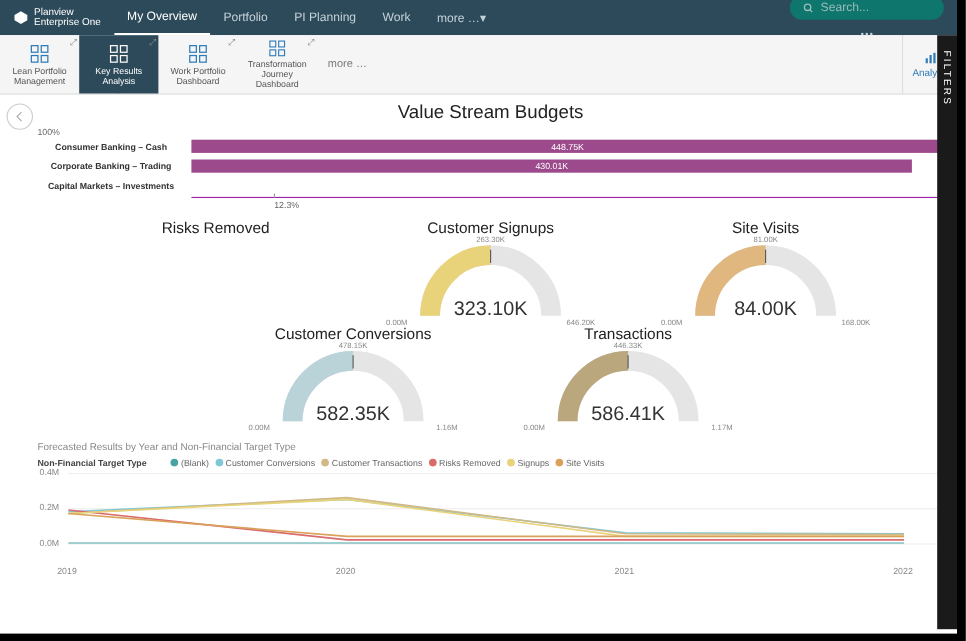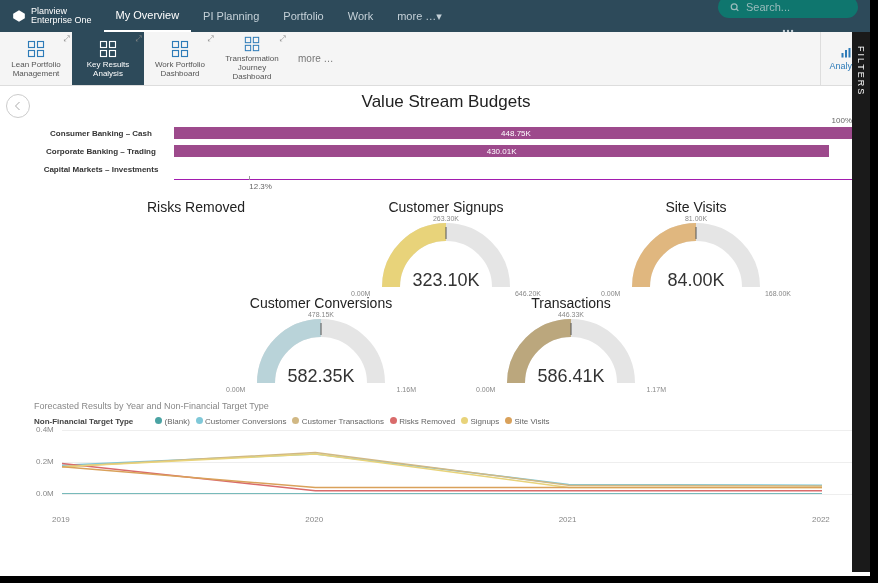--- a/index.html
+++ b/index.html
@@ -32,21 +32,21 @@
 .ribbon-analyze { margin-left:auto; width:50px; display:flex; flex-direction:column; align-items:center; justify-content:center; font-size:9px; color:#2d7bb8; cursor:pointer; gap:2px; border-left:1px solid #ddd; }
 
 
 .content { position:relative; height:488px; overflow:hidden; padding:6px 12px 6px 34px; }
 .back-btn { position:absolute; left:6px; top:8px; width:24px; height:24px; border:1px solid #ccc; border-radius:50%; display:flex; align-items:center; justify-content:center; cursor:pointer; color:#888; }
 
 .section-title { text-align:center; font-size:17px; font-weight:400; color:#222; }
 
 
 .budget { margin-top:4px; }
-.scale-top { font-size:8px; color:#666; text-align:right; padding-right:6px; }
+.scale-top { font-size:8px; color:#666; padding-right:6px; }
 .brow { display:flex; align-items:center; height:16px; margin-bottom:2px; }
 .blbl { width:140px; text-align:center; font-size:8px; color:#333; padding-right:6px; font-weight:600; }
 .btrack { flex:1; position:relative; height:12px; }
 .bbar { position:absolute; left:0; top:0; height:100%; background:#9d4a8c; display:flex; align-items:center; justify-content:center; color:#fff; font-size:8px; }
 .scale-bot { margin-left:140px; border-top:1px solid #a21caf; position:relative; height:14px; }
 .scale-bot span { position:absolute; font-size:8px; color:#666; top:2px; }
 
 
 .gauges { display:flex; flex-wrap:wrap; justify-content:center; gap:0 40px; margin-top:6px; }
 .gauge { width:210px; text-align:center; }
@@ -83,22 +83,22 @@
       <svg viewBox="0 0 24 24" fill="#fff">
           <path d="M12 2L2 8v8l10 6 10-6V8L12 2z"></path>
         </svg>
       <div class="logo-text">
           <div>Planview</div>
           <div>Enterprise One</div>
         </div>
     </div>
     <div class="nav-tabs" id="nav-tabs">
         <div class="nav-tab active">My Overview</div>
+        <div class="nav-tab">Portfolio</div>
         <div class="nav-tab">PI Planning</div>
-        <div class="nav-tab">Portfolio</div>
         <div class="nav-tab">Work</div>
         <div class="nav-tab">more …▾</div>
       </div>
     <div class="nav-right">
       <div class="btn-new">+ New</div>
       <div class="search">
         <svg width="11" height="11" viewBox="0 0 24 24" fill="none" stroke="#9bb" stroke-width="3">
             <circle cx="10" cy="10" r="7"></circle>
             <line x1="20" y1="20" x2="15" y2="15"></line>
           </svg>

